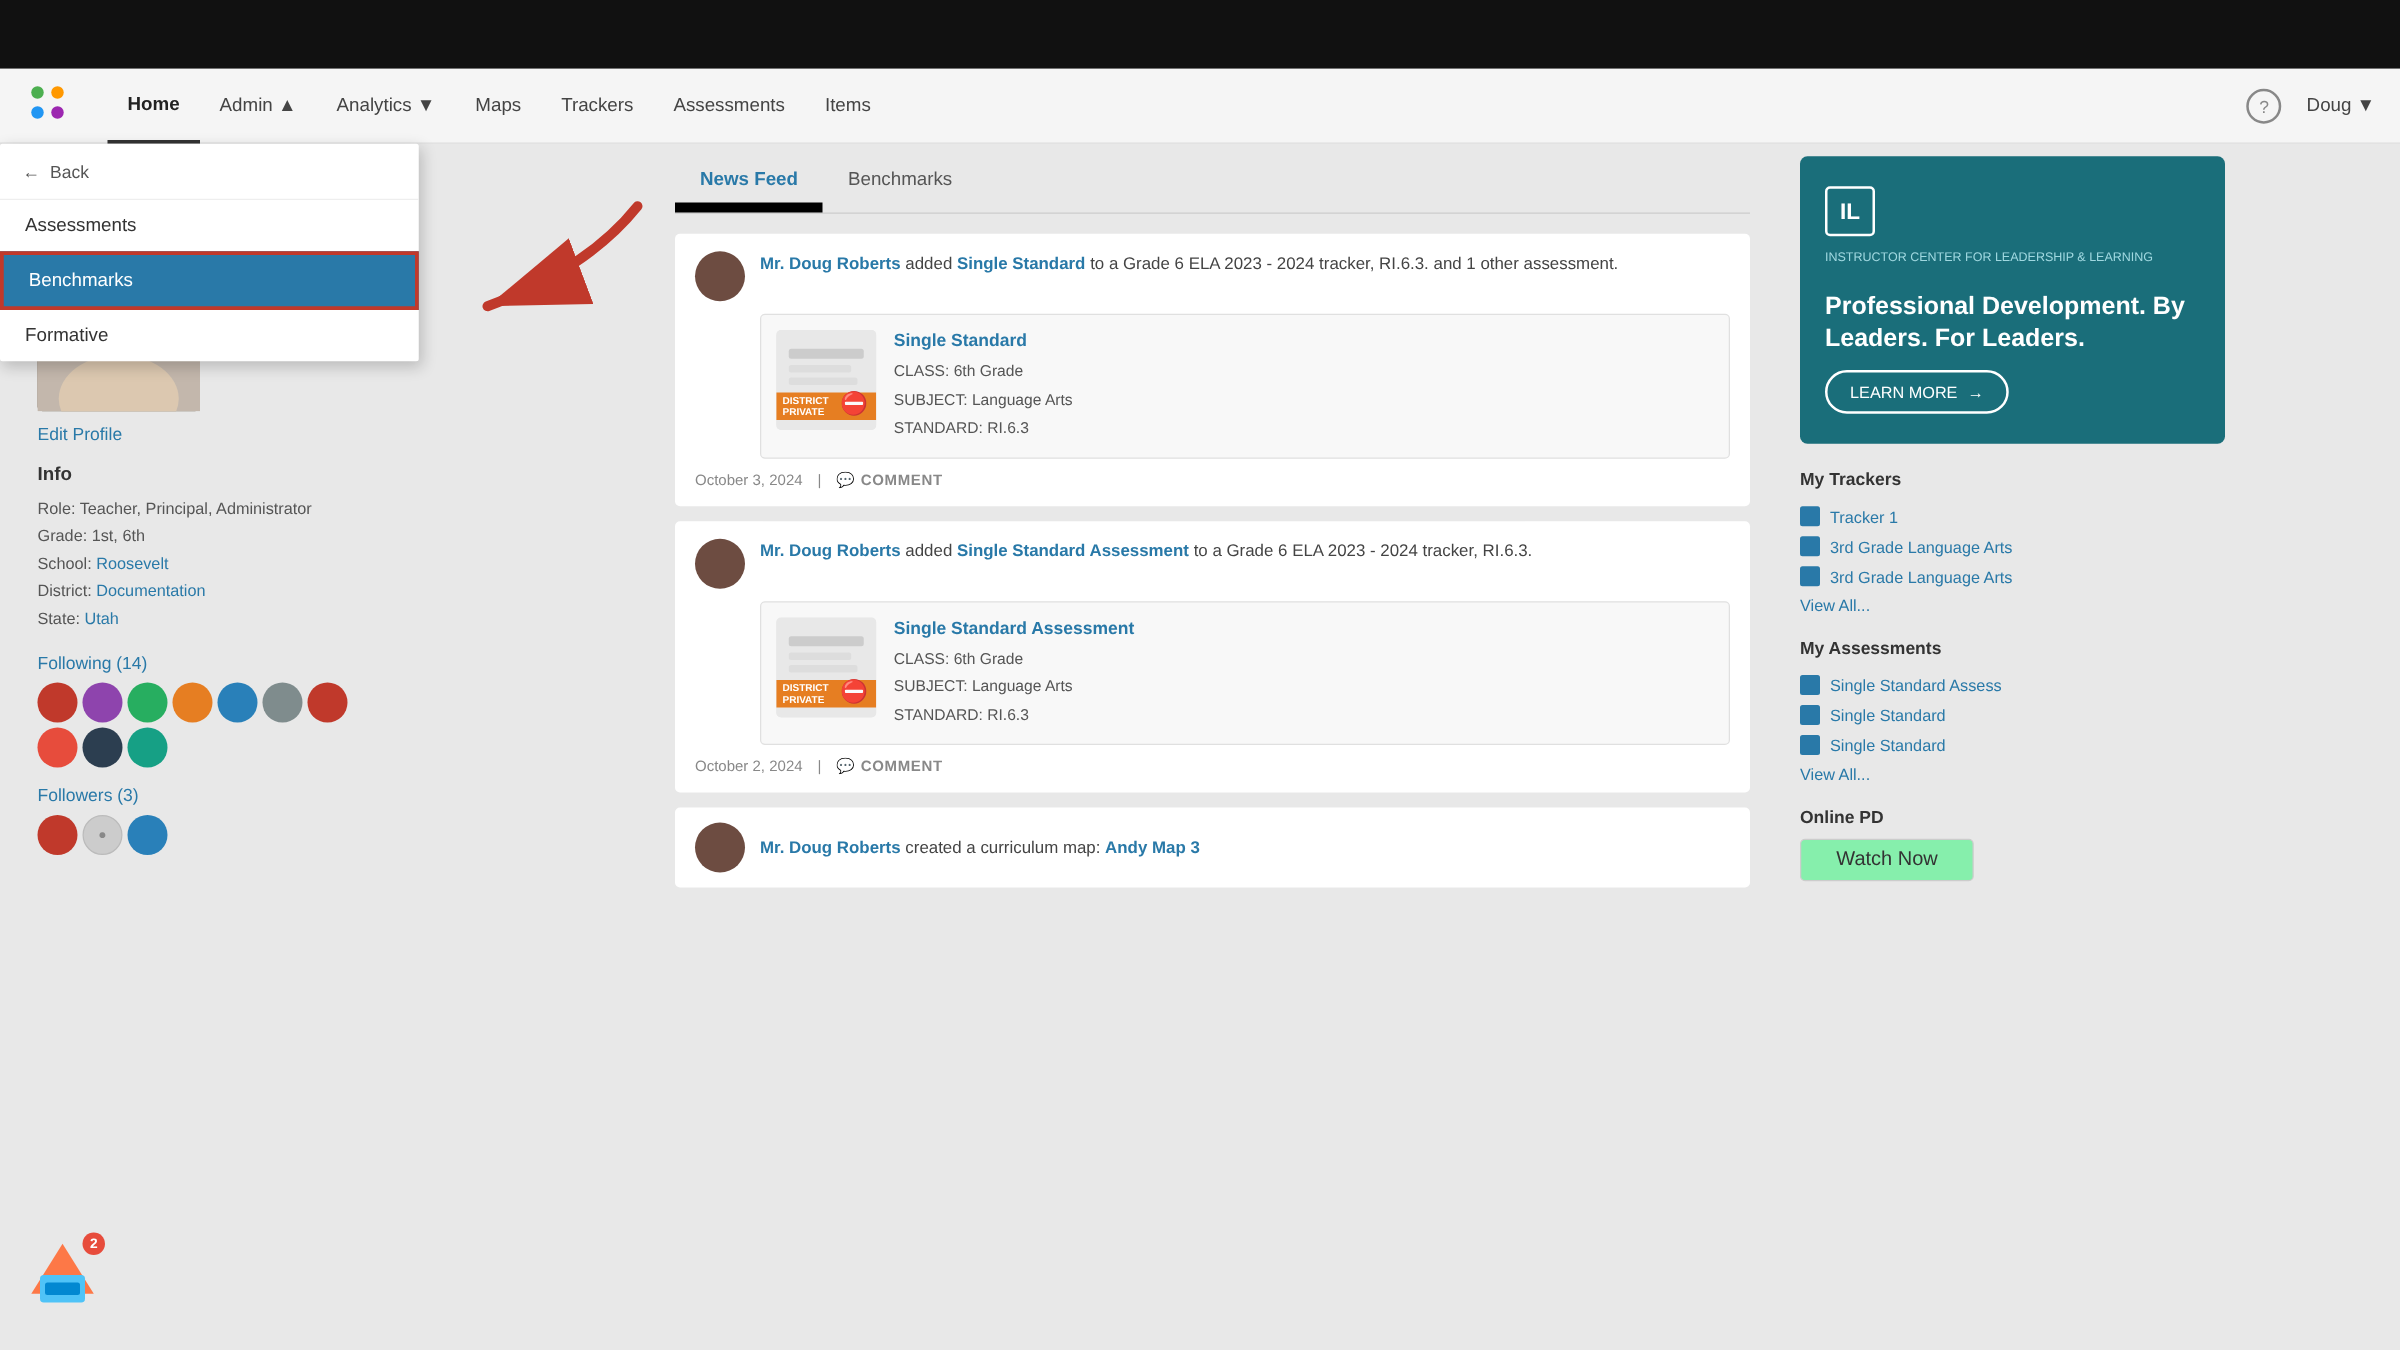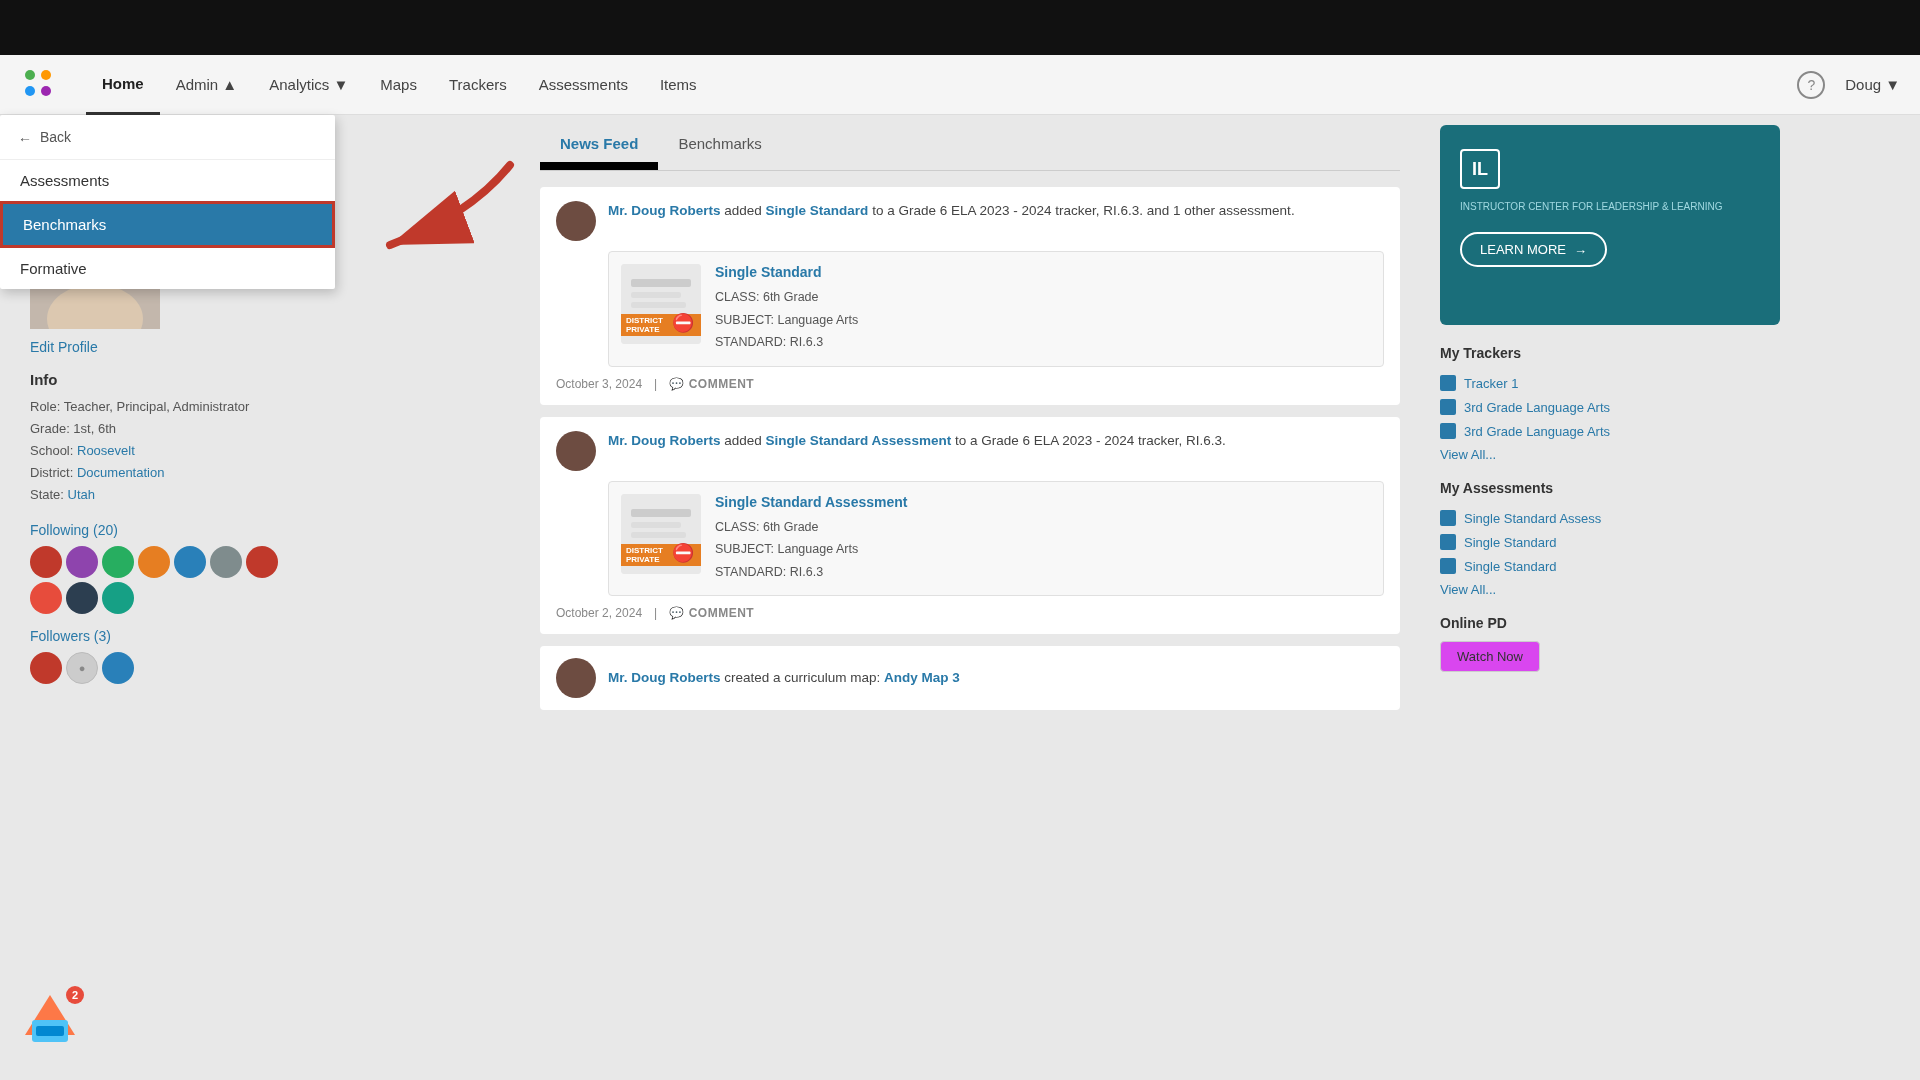--- a/index.html
+++ b/index.html
@@ -75,21 +75,21 @@
     .learn-more-btn { background: transparent; border: 2px solid white; color: white; padding: 8px 18px; border-radius: 20px; font-size: 13px; cursor: pointer; display: flex; align-items: center; gap: 8px; width: fit-content; }
 
     .sidebar-section { margin-bottom: 18px; }
     .sidebar-section h4 { font-size: 14px; font-weight: bold; color: #333; margin-bottom: 10px; }
     .sidebar-item { display: flex; align-items: center; gap: 8px; padding: 4px 0; font-size: 13px; }
     .sidebar-item-icon { width: 16px; height: 16px; background: #2979a8; border-radius: 2px; flex-shrink: 0; }
     .sidebar-item-link { color: #2979a8; text-decoration: none; cursor: pointer; }
     .view-all { color: #2979a8; font-size: 13px; cursor: pointer; text-decoration: none; display: block; margin-top: 4px; }
     .online-pd { margin-top: 10px; }
     .online-pd p { font-size: 13px; color: #555; margin-bottom: 10px; line-height: 1.5; }
-    .watch-btn { background: #d946ef; border: 1px solid #ccc; padding: 7px 16px; border-radius: 4px; font-size: 13px; cursor: pointer; color: #333; }
+    .watch-btn { background: #86efac; border: 1px solid #ccc; padding: 7px 28px; border-radius: 4px; font-size: 16px; cursor: pointer; color: #333; }
 
     
     .bottom-badge { position: absolute; bottom: 30px; left: 20px; width: 60px; height: 60px; cursor: pointer; }
     .badge-number { position: absolute; top: -4px; right: -4px; background: #e74c3c; color: white; font-size: 11px; border-radius: 50%; width: 18px; height: 18px; display: flex; align-items: center; justify-content: center; font-weight: bold; }
 
     
     .home-header { padding: 16px 0 0 0; }
   </style>
 </head>
 <body>
@@ -174,21 +174,21 @@
           <a class="info-link">Documentation</a>
         </div>
         <div>
           <span>State:</span>
           <a class="info-link">Utah</a>
         </div>
       </div>
     </div>
 
     <div class="following-section">
-      <div class="following-title">Following (20)</div>
+      <div class="following-title">Following (14)</div>
       <div class="avatar-row">
         <div class="avatar" style="background:#c0392b;"></div>
         <div class="avatar" style="background:#8e44ad;"></div>
         <div class="avatar" style="background:#27ae60;"></div>
         <div class="avatar" style="background:#e67e22;"></div>
         <div class="avatar" style="background:#2980b9;"></div>
         <div class="avatar" style="background:#7f8c8d;"></div>
         <div class="avatar" style="background:#c0392b;"></div>
       </div>
       <div class="avatar-row">
@@ -304,20 +304,21 @@
         <a class="added">Andy Map 3</a>
       </div>
     </div>
   </div>
 
   <div class="right-panel">
 
     <div class="ad-banner">
       <div class="ad-logo">IL</div>
       <div style="font-size:10px;color:#a0d8e0;margin-bottom:20px;">INSTRUCTOR CENTER FOR LEADERSHIP &amp; LEARNING</div>
+      <div class="ad-title">Professional Development. By Leaders. For Leaders.</div>
       <button class="learn-more-btn">
         <span>LEARN MORE</span>
         <span>→</span>
       </button>
     </div>
 
     <div class="sidebar-section">
       <h4>My Trackers</h4>
       <div class="sidebar-item">
         <div class="sidebar-item-icon"></div>

